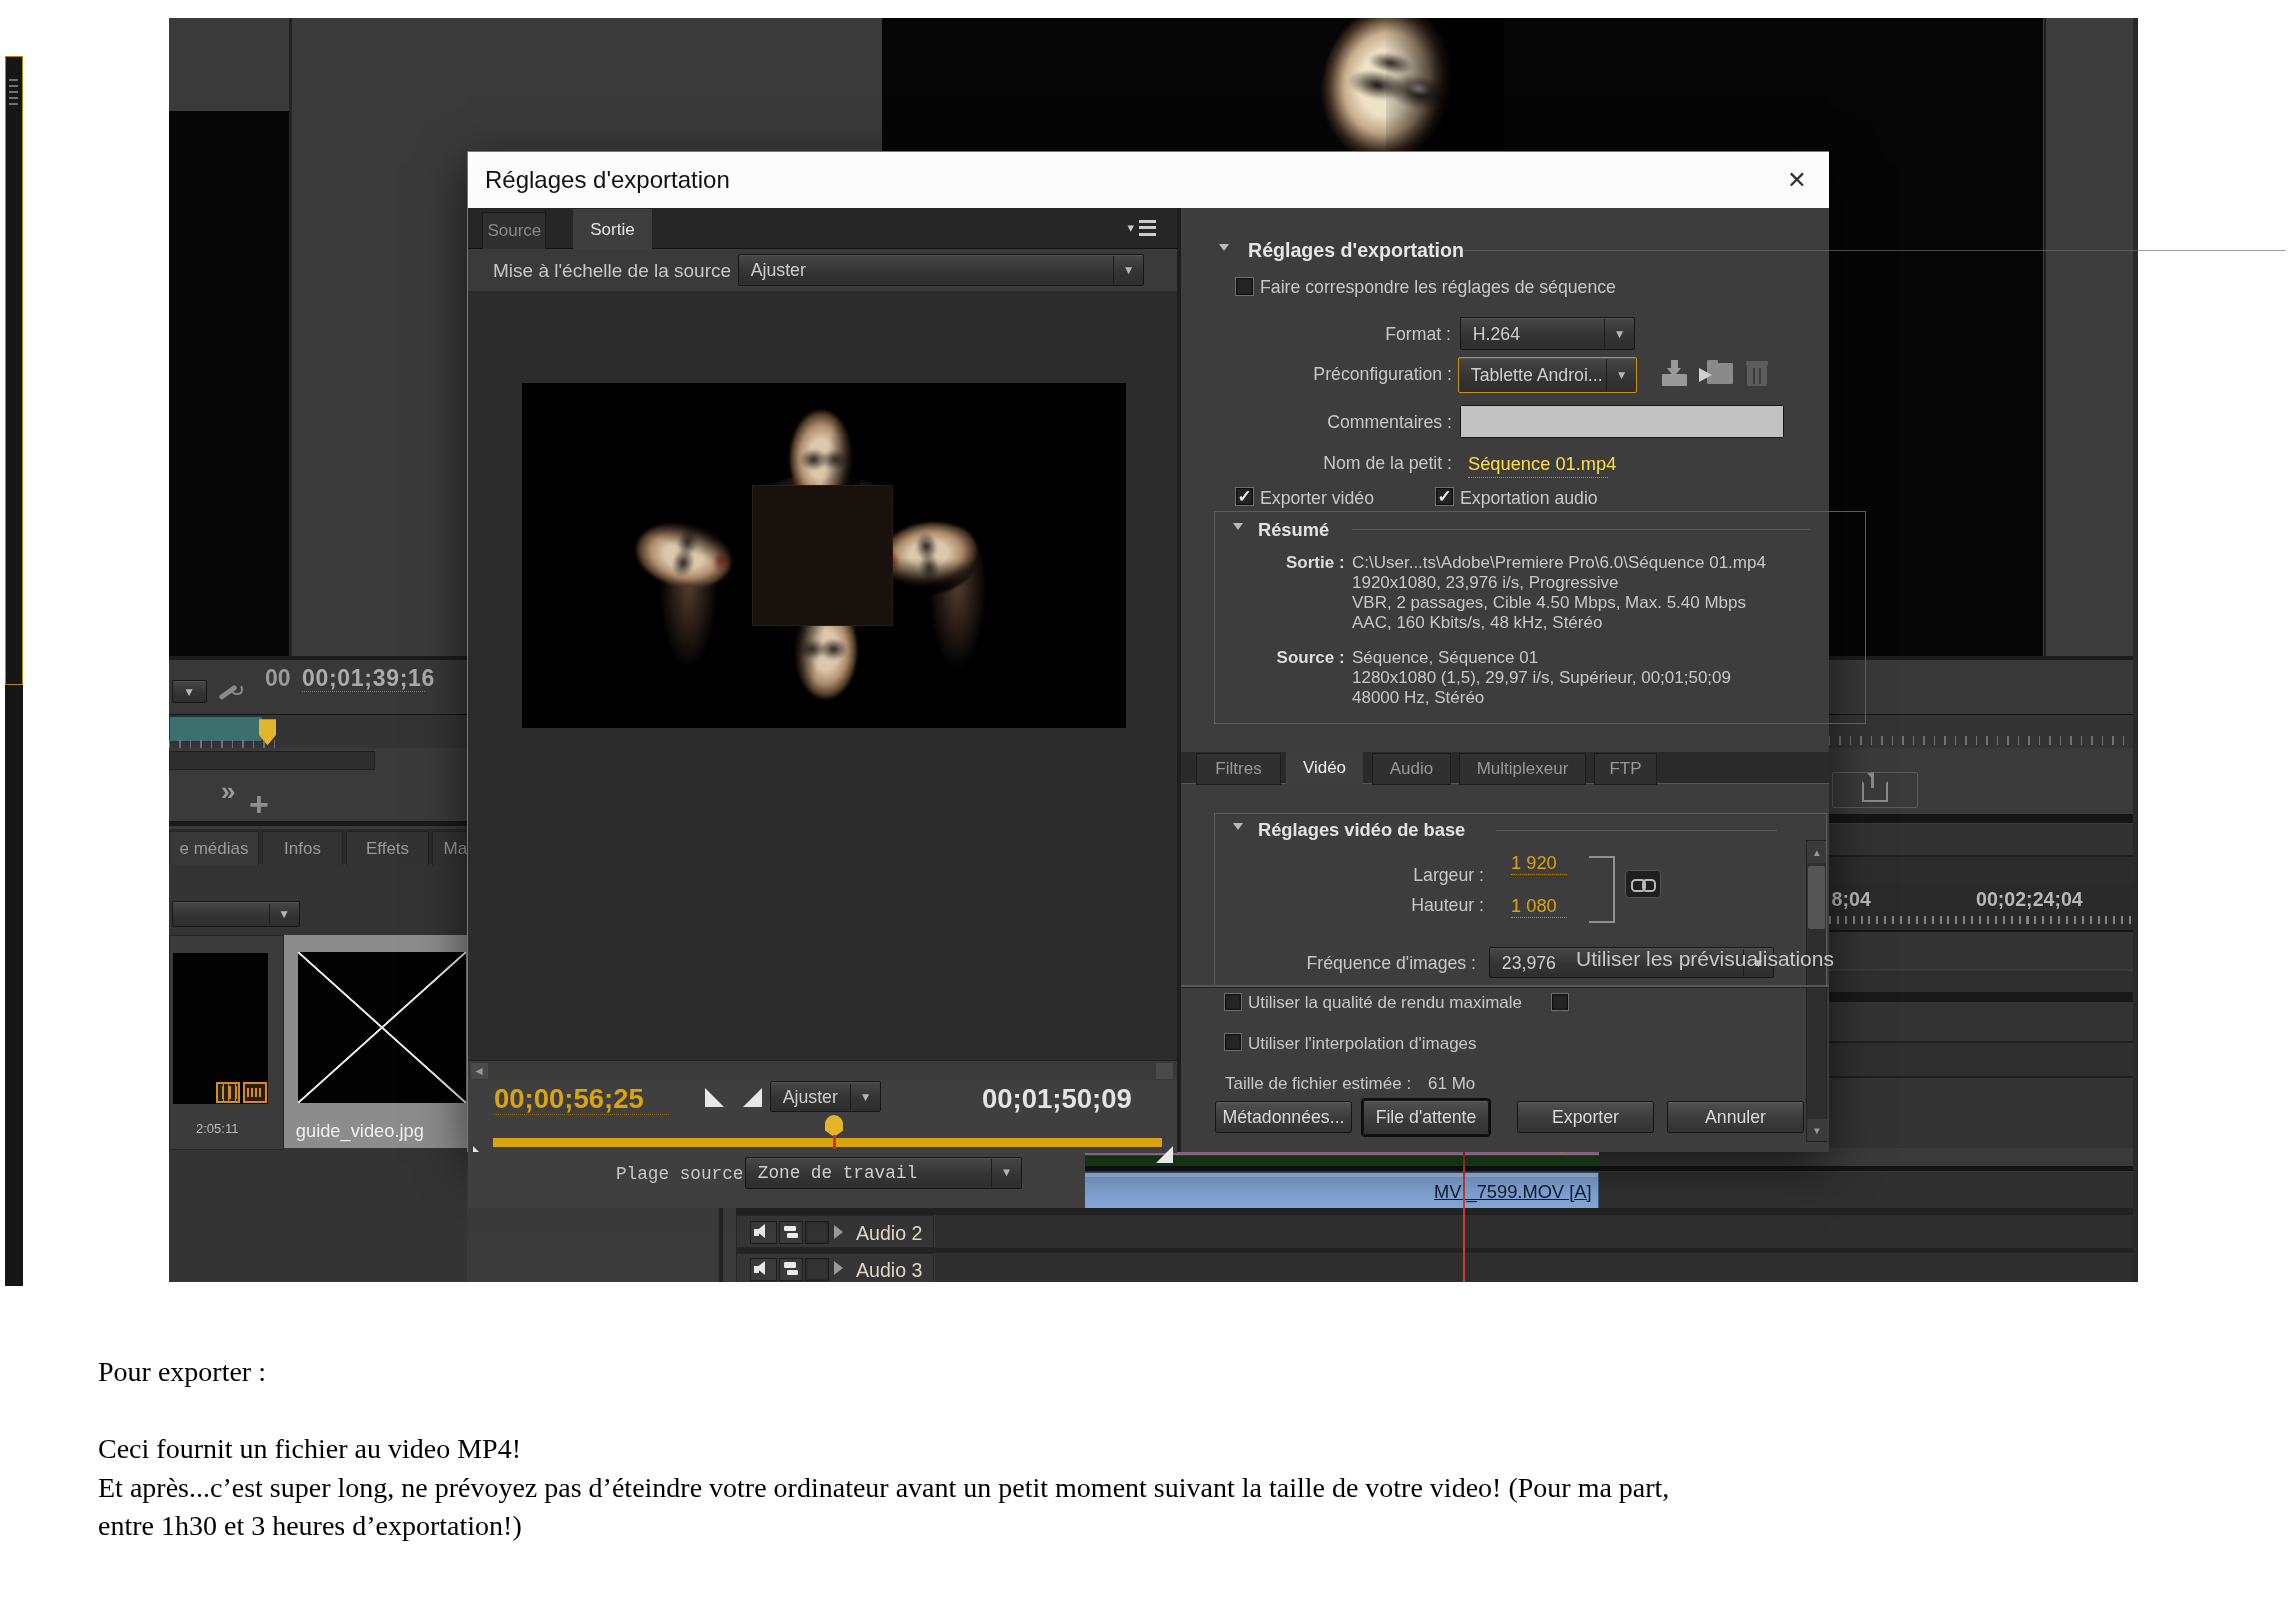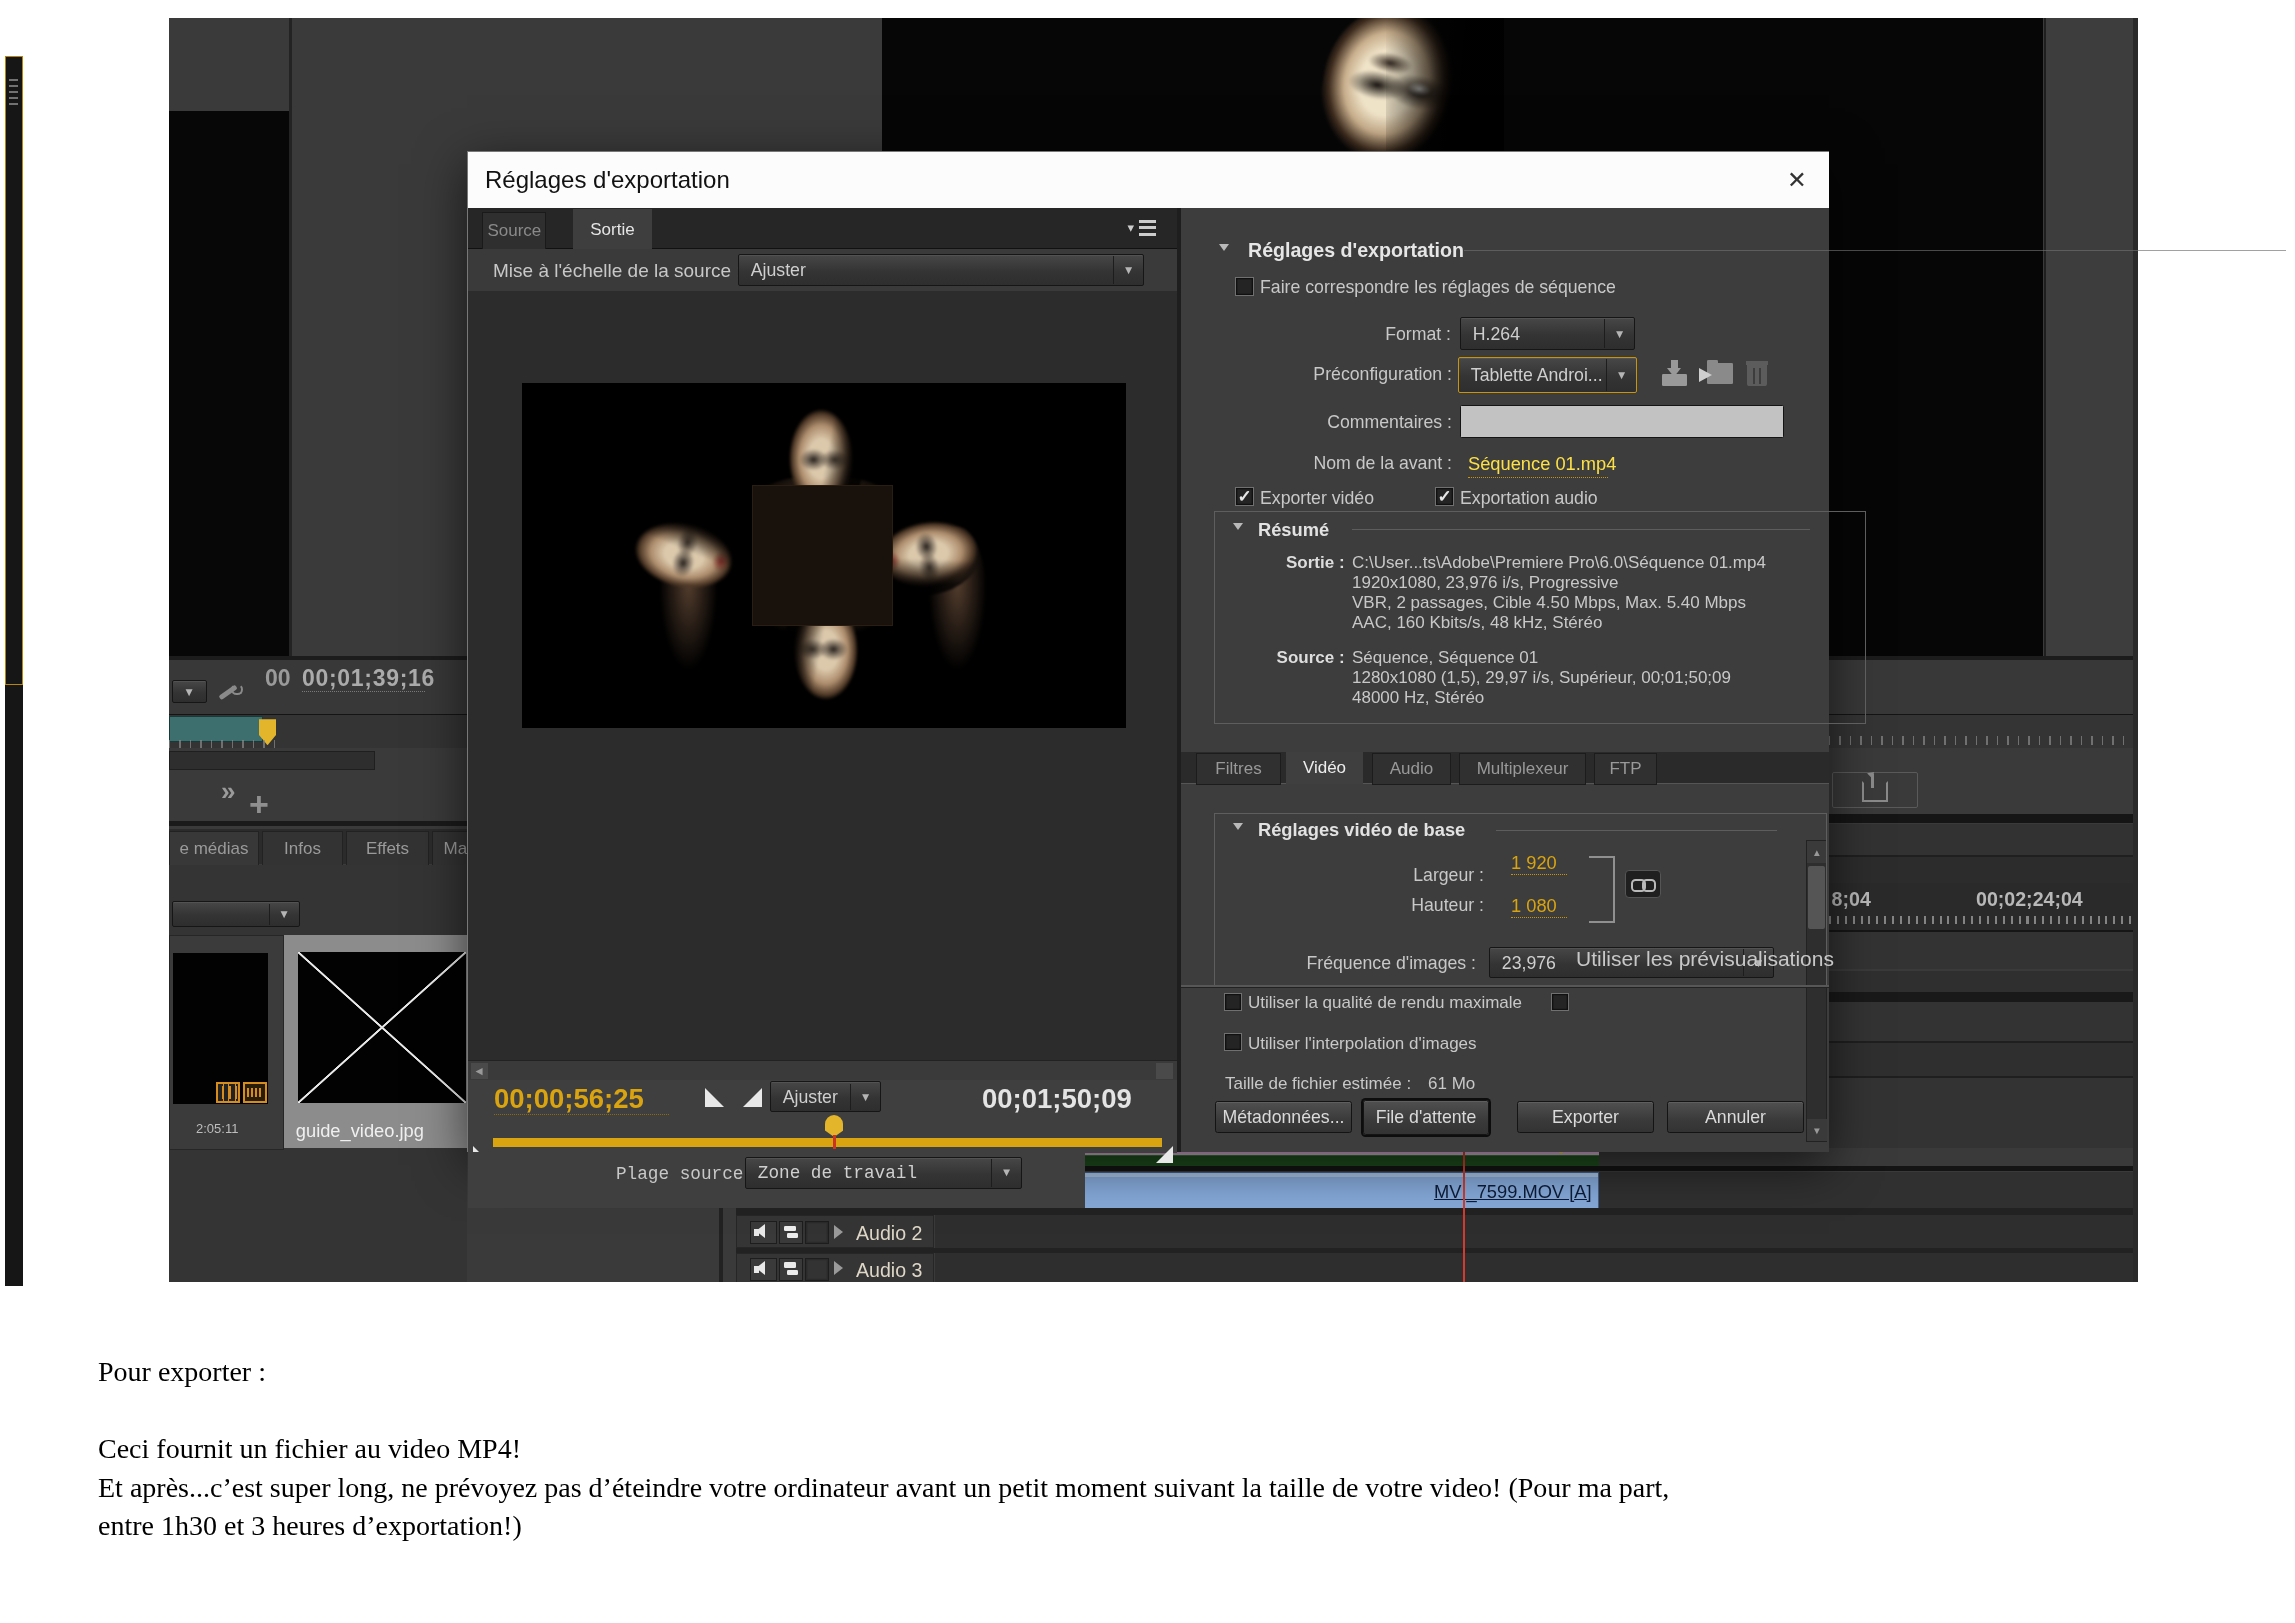--- a/index.html
+++ b/index.html
@@ -326,21 +326,21 @@
       <div class="abs" style="left:565px;top:152px;width:22px;height:29px;opacity:.55;">
         <div class="abs" style="left:1.3px;top:5.2px;width:19.6px;height:21px;background:#777;border-radius:0 0 2.6px 2.6px;"></div>
         <div class="abs" style="left:0;top:1.3px;width:22px;height:3.3px;background:#777;"></div>
         <div class="abs" style="left:6.5px;top:7.9px;width:2px;height:15.7px;background:#3d3d3d;"></div>
         <div class="abs" style="left:13px;top:7.9px;width:2px;height:15.7px;background:#3d3d3d;"></div>
       </div>
 
       <div class="abs lbl rlbl" style="left:35px;top:204px;width:236px;">Commentaires :</div>
       <input style="position: absolute; left: 279px; top: 197px; width: 318px; height: 29px; background: rgb(194, 194, 194); border: 1.3px solid rgb(20, 20, 20); border-radius: 1.3px;">
 
-      <div class="abs lbl rlbl" style="left:35px;top:245px;width:236px;">Nom de la avant :</div>
+      <div class="abs lbl rlbl" style="left:35px;top:245px;width:236px;">Nom de la petit :</div>
       <div class="abs" style="left:287px;top:245px;font-size:18.3px;color:#fde047;">Séquence 01.mp4</div>
       <div class="abs" style="left:287px;top:269px;width:140px;border-bottom:1.3px dotted #C9940A;"></div>
 
       <div class="cb" style="left:54px;top:279px;">
           <span>✓</span>
         </div>
       <div class="abs lbl" style="left:79px;top:280px;">Exporter vidéo</div>
       <div class="cb" style="left:254px;top:279px;">
           <span>✓</span>
         </div>

